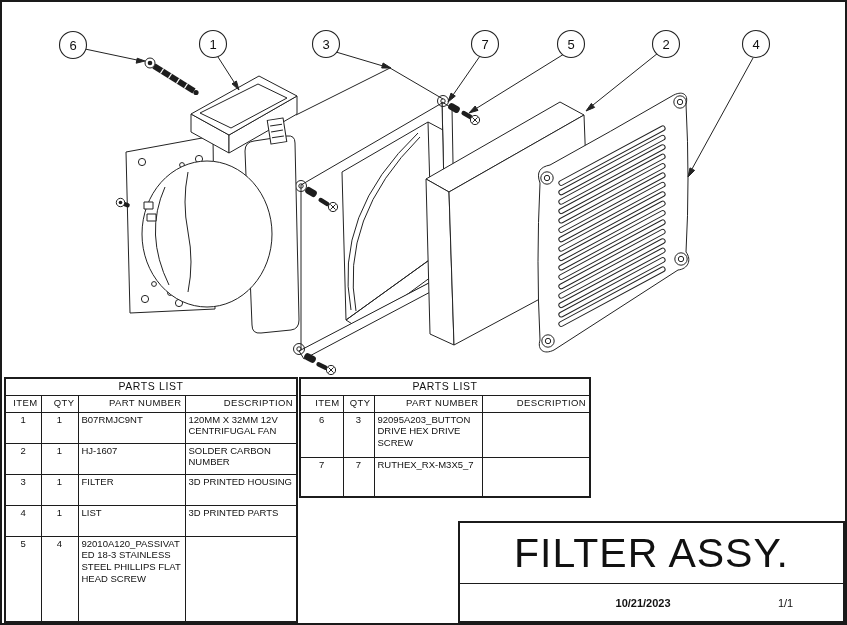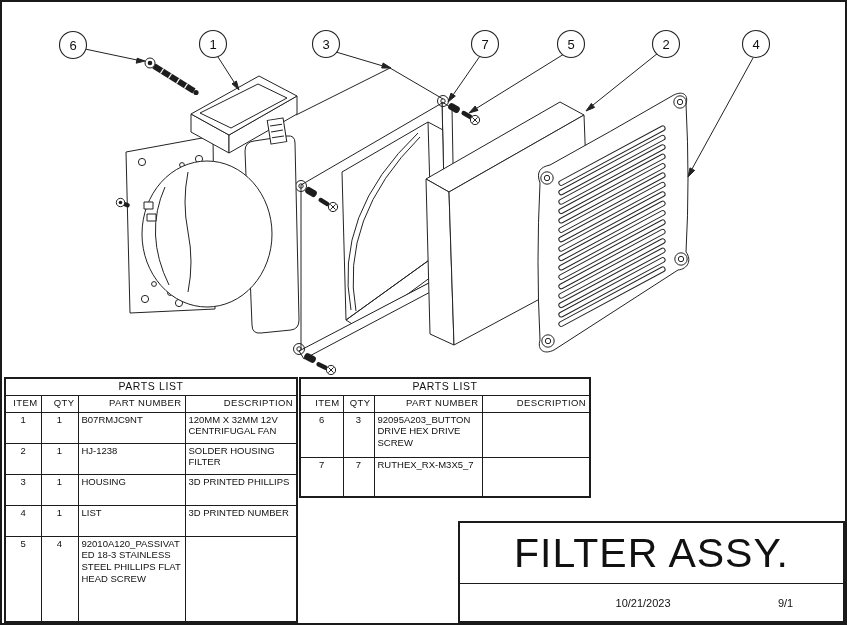--- a/index.html
+++ b/index.html
@@ -26,21 +26,21 @@
   .title-block {
     position:absolute; left:456px; top:519px; width:387px; height:102px;
     border:2px solid #1b1b1b; box-sizing:border-box; background:#fff;
   }
   .title-block .tb-title-row {
     height:60px; border-bottom:1px solid #1b1b1b; display:flex;
     align-items:center; justify-content:center;
   }
   .tb-title { font-size:41px; letter-spacing:1px; white-space:nowrap; }
   .tb-bottom { position:relative; height:38px; font-size:11px; }
-  .tb-date { position:absolute; left:47.8%; top:50%; transform:translate(-50%,-50%); }
+  .tb-date { position:absolute; left:47.8%; top:50%; transform:translate(-50%,-50%);font-weight:bold; }
   .tb-sheet { position:absolute; left:85%; top:50%; transform:translate(-50%,-50%); }
 </style>
 </head>
 <body>
 
 <div class="page">
 
   <svg class="drawing" width="847" height="625" viewBox="0 0 847 625">
 
     <g stroke="#232323" stroke-width="1" fill="none" stroke-linejoin="round">
@@ -256,34 +256,34 @@
     </tr>
     <tr style="height:31px">
       <td class="c-item">1</td>
       <td class="c-qty">1</td>
       <td>B07RMJC9NT</td>
       <td>120MM X 32MM 12V CENTRIFUGAL FAN</td>
     </tr>
     <tr style="height:31px">
       <td class="c-item">2</td>
       <td class="c-qty">1</td>
-      <td>HJ-1238</td>
-      <td>SOLDER HOUSING FILTER</td>
+      <td>HJ-1607</td>
+      <td>SOLDER CARBON NUMBER</td>
     </tr>
     <tr style="height:31px">
       <td class="c-item">3</td>
       <td class="c-qty">1</td>
-      <td>HOUSING</td>
-      <td>3D PRINTED PHILLIPS</td>
+      <td>FILTER</td>
+      <td>3D PRINTED HOUSING</td>
     </tr>
     <tr style="height:31px">
       <td class="c-item">4</td>
       <td class="c-qty">1</td>
       <td>LIST</td>
-      <td>3D PRINTED NUMBER</td>
+      <td>3D PRINTED PARTS</td>
     </tr>
     <tr style="height:86px">
       <td class="c-item">5</td>
       <td class="c-qty">4</td>
       <td>92010A120_PASSIVATED 18-3 STAINLESS STEEL PHILLIPS FLAT HEAD SCREW</td>
       <td></td>
     </tr>
   </tbody>
     </table>
 
@@ -318,17 +318,17 @@
     </tr>
   </tbody>
     </table>
 
   <div class="title-block">
     <div class="tb-title-row">
       <span class="tb-title">FILTER ASSY.</span>
     </div>
     <div class="tb-bottom">
       <span class="tb-date">10/21/2023</span>
-      <span class="tb-sheet">9/1</span>
+      <span class="tb-sheet">1/1</span>
     </div>
   </div>
 
 </div>
 
 </body></html>

